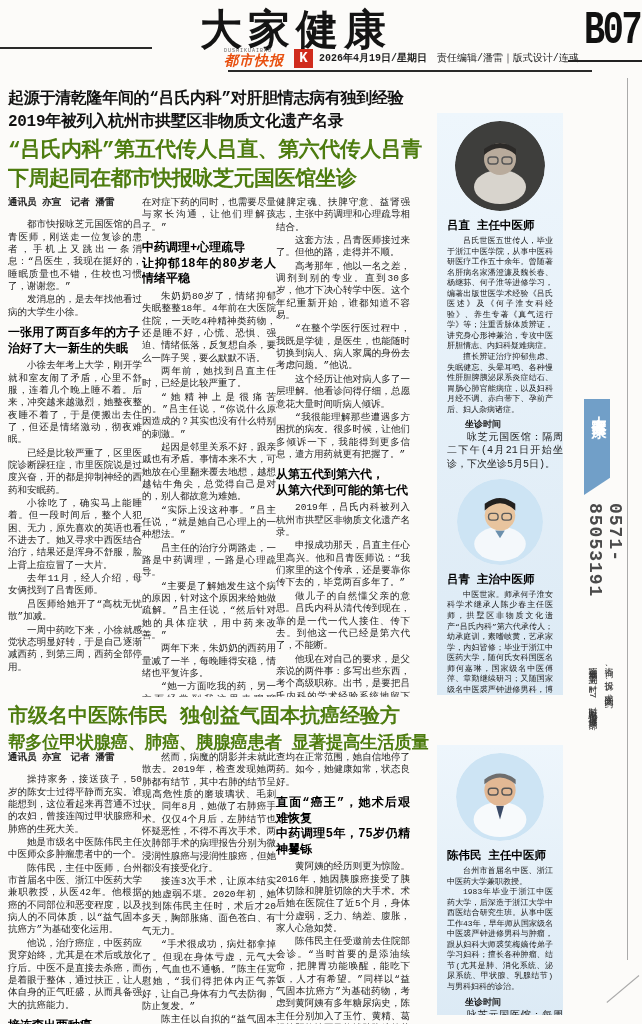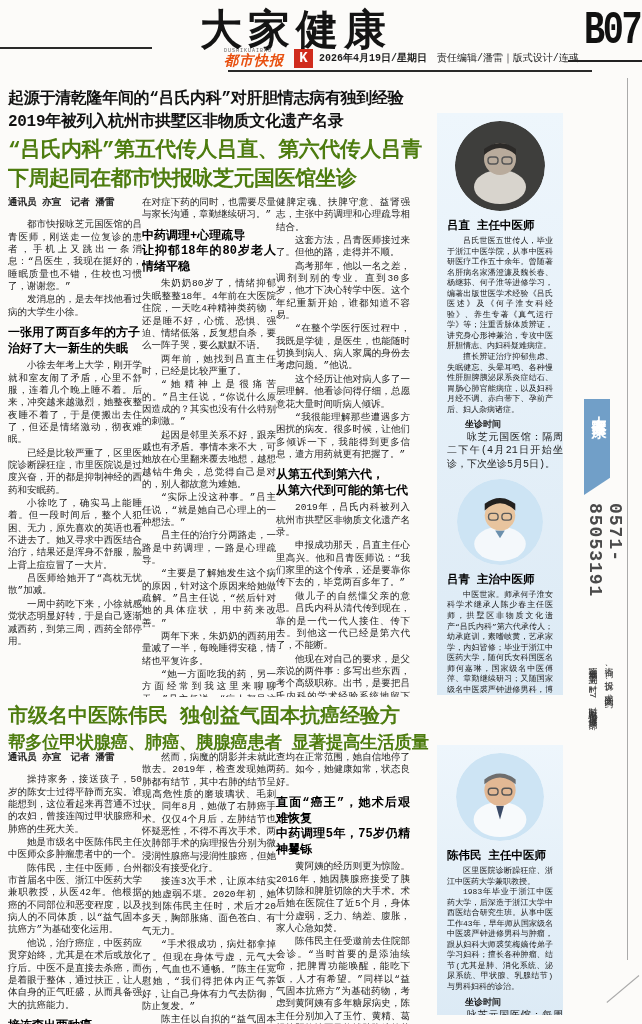--- a/index.html
+++ b/index.html
@@ -90,26 +90,27 @@
   <div class="cols top-cols">
     <div class="col">
       <div class="byline">通讯员 亦宣　记者 潘雷</div>
       <p>都市快报咏芝元国医馆的吕青医师，刚送走一位复诊的患者，手机上又跳出一条消息：“吕医生，我现在挺好的，睡眠质量也不错，住校也习惯了，谢谢您。”</p>
       <p>发消息的，是去年找他看过病的大学生小徐。</p>
       <h4>一张用了两百多年的方子
 治好了大一新生的失眠</h4>
       <p>小徐去年考上大学，刚开学就和室友闹了矛盾，心里不舒服，连着几个晚上睡不着。后来，冲突越来越激烈，她整夜整夜睡不着了，于是便搬出去住了，但还是情绪激动，彻夜难眠。</p>
       <p>已经是比较严重了，区里医院诊断躁狂症，市里医院说是过度兴奋，开的都是抑制神经的西药和安眠药。</p>
       <p>小徐吃了，确实马上能睡着。但一段时间后，整个人犯困、无力，原先喜欢的英语也看不进去了。她又寻求中西医结合治疗，结果还是浑身不舒服，脸上背上痘痘冒了一大片。</p>
+      <p>去年11月，经人介绍，母女俩找到了吕青医师。</p>
       <p>吕医师给她开了“高枕无忧散”加减。</p>
       <p>一周中药吃下来，小徐就感觉状态明显好转，于是自己逐渐减西药，到第三周，西药全部停用。</p>
 
     </div>
     <div class="col">
-      <p class="cont">在对症下药的同时，也需要尽量与家长沟通，章勤继续研习。”</p>
+      <p class="cont">在对症下药的同时，也需要尽量与家长沟通，让他们理解孩子。”</p>
       <h4>中药调理+心理疏导
 让抑郁18年的80岁老人情绪平稳</h4>
       <p>朱奶奶80岁了，情绪抑郁失眠整整18年。4年前在大医院住院，一天吃4种精神类药物，还是睡不好，心慌、恐惧、强迫、情绪低落，反复想自杀，要么一阵子哭，要么默默不语。</p>
       <p>两年前，她找到吕直主任时，已经是比较严重了。</p>
       <p>“她精神上是很痛苦的。”吕主任说，“你说什么原因造成的？其实也没有什么特别的刺激。”</p>
       <p>起因是邻里关系不好，跟亲戚也有矛盾。事情本来不大，可她放在心里翻来覆去地想，越想越钻牛角尖，总觉得自己是对的，别人都故意为难她。</p>
       <p>“实际上没这种事。”吕主任说，“就是她自己心理上的一种想法。”</p>
       <p>吕主任的治疗分两路走，一路是中药调理，一路是心理疏导。</p>
       <p>“主要是了解她发生这个病的原因，针对这个原因来给她做疏解。”吕主任说，“然后针对她的具体症状，用中药来改善。”</p>
       <p>两年下来，朱奶奶的西药用量减了一半，每晚睡得安稳，情绪也平复许多。</p>
@@ -196,21 +197,21 @@
     <svg class="avatar" width="88" height="88" viewBox="0 0 90 90">
       <circle cx="45" cy="45" r="45" fill="#cde4f4"></circle>
       <ellipse cx="45" cy="68" rx="27" ry="18" fill="#f7fafc"></ellipse>
       <path d="M41 54 l4 14 l4 -14 z" fill="#3a4a66"></path>
       <circle cx="45" cy="38" r="16" fill="#e2b894"></circle>
       <path d="M29 32 q16 -14 32 0 l0 -5 q-16 -12 -32 0 z" fill="#6e6e6e"></path>
       <rect x="33" y="36" width="10" height="7" rx="3" fill="none" stroke="#555" stroke-width="1.4"></rect>
       <rect x="47" y="36" width="10" height="7" rx="3" fill="none" stroke="#555" stroke-width="1.4"></rect>
     </svg>
     <div class="docname">陈伟民 主任中医师</div>
-    <p class="docbio">区里医院诊断躁狂症、浙江中医药大学兼职教授。</p>
+    <p class="docbio">台州市首届名中医、浙江中医药大学兼职教授。</p>
     <p class="docbio">1983年毕业于浙江中医药大学，后深造于浙江大学中西医结合研究生班。从事中医工作43年，早年师从国家级名中医裘严钟进修男科与肿瘤，跟从妇科大师裘笑梅嫡传弟子学习妇科；擅长各种肿瘤、结节(尤其是肺、消化系统、泌尿系统、甲状腺、乳腺结节)与男科妇科的诊治。</p>
     <div class="sched-label">坐诊时间</div>
     <p class="sched">咏芝元国医馆：每周二上午。</p>
   </div>
 
   <div class="v-line"></div>
   <div class="v-diag"></div>
   <div class="ribbon">
     <span class="ribbon-text">大家健康</span>
   </div>

